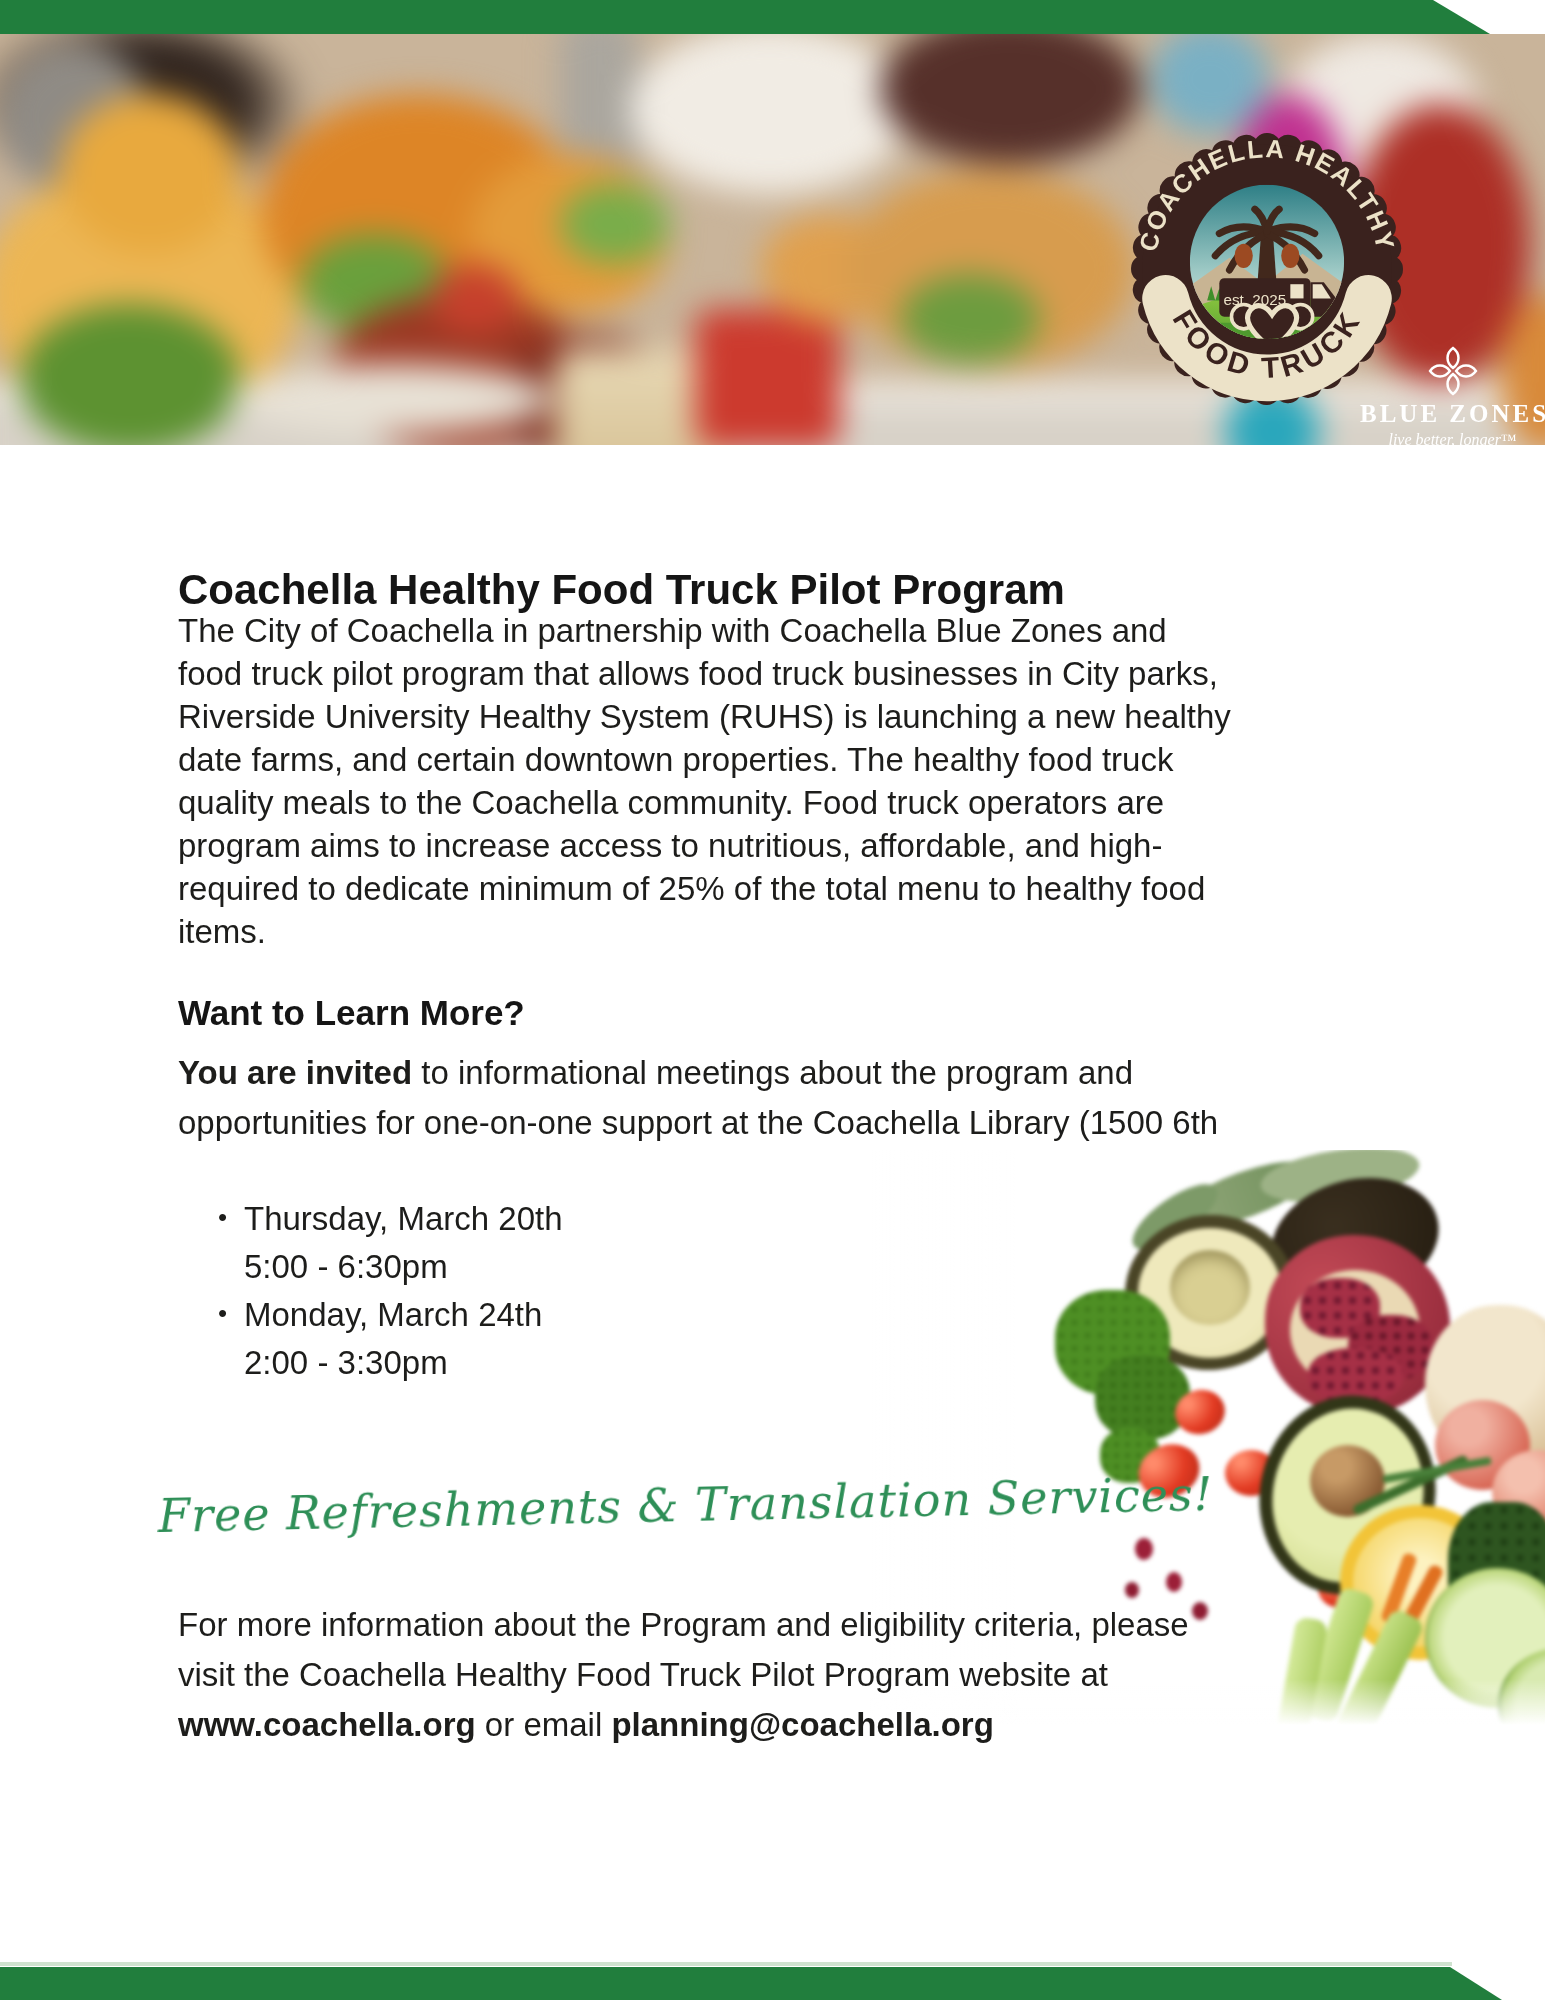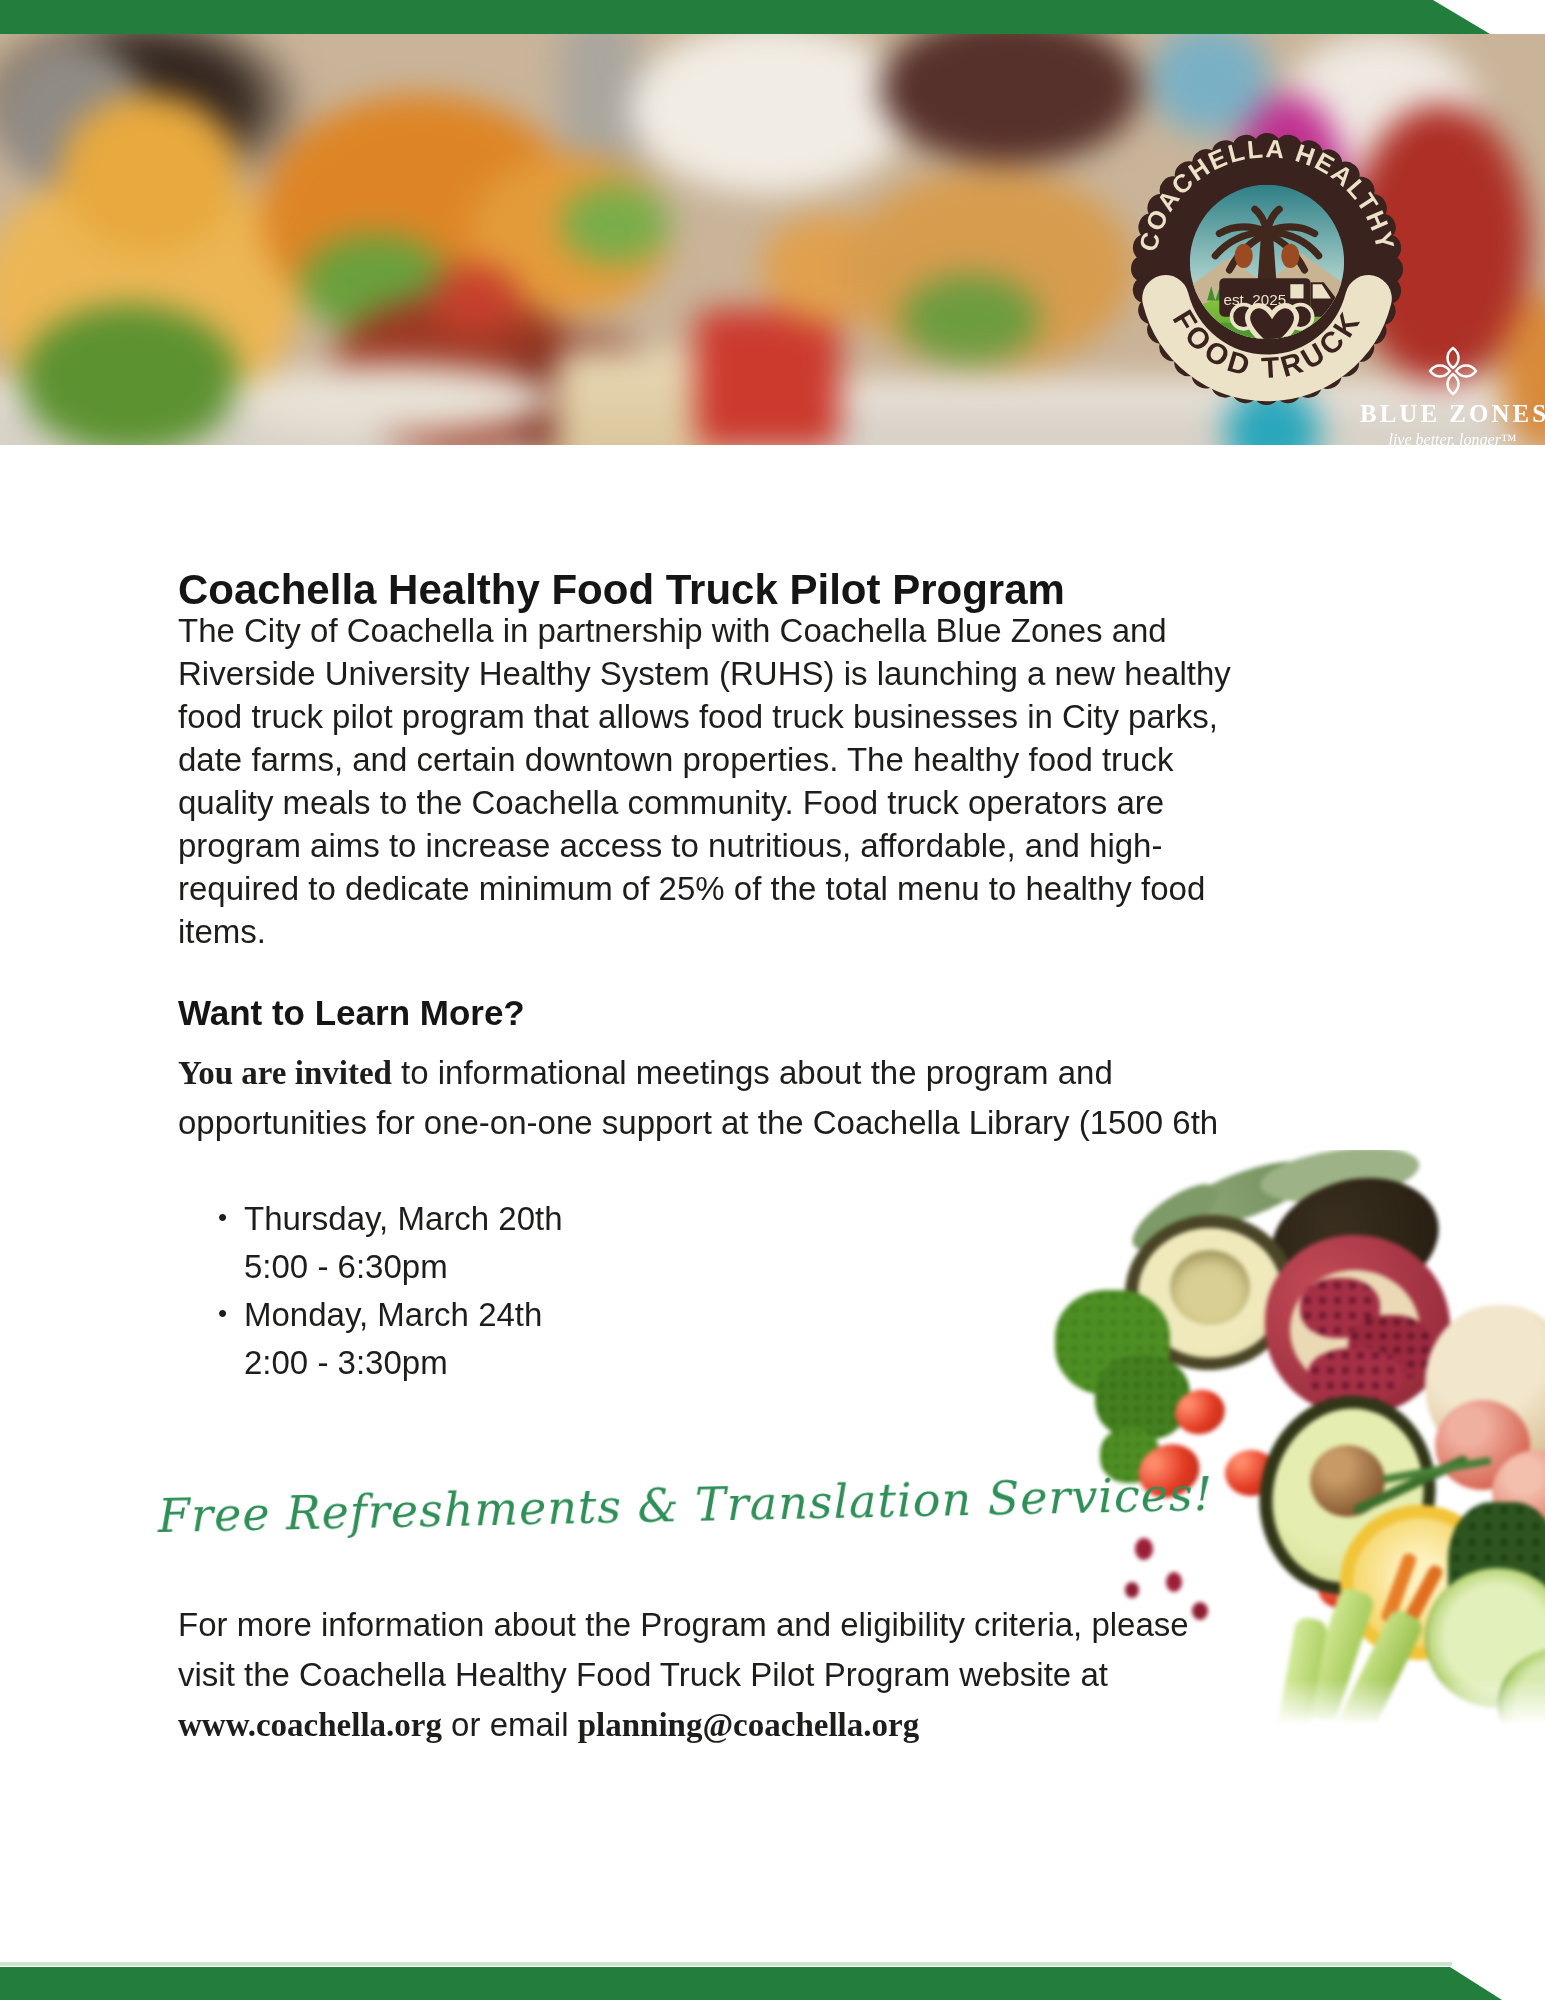--- a/index.html
+++ b/index.html
@@ -27,21 +27,21 @@
   .bz-name{font-family:"Liberation Serif",serif;font-size:25px;font-weight:bold;letter-spacing:3px;white-space:nowrap;}
   .bz-tag{font-family:"Liberation Serif",serif;font-style:italic;font-size:16px;margin-top:3px;white-space:nowrap;}
 
   
   .title{position:absolute;left:178px;top:566px;font-size:42px;font-weight:bold;color:#151515;white-space:nowrap;}
   .intro{position:absolute;left:178px;top:601px;margin-top:8px;}
   .line{white-space:nowrap;font-size:33px;line-height:43px;color:#1d1d1b;}
   .h2{position:absolute;left:178px;top:993px;font-size:35px;font-weight:bold;color:#151515;white-space:nowrap;}
   .invited{position:absolute;left:178px;top:1048px;}
   .invited .line{line-height:50px;}
-  .bold{font-weight:bold;font-family:Liberation Serif, serif;}
+  .bold{font-weight:bold;}
   .events{position:absolute;left:218px;top:1195px;}
   .event-date{position:relative;white-space:nowrap;font-size:33px;line-height:48px;color:#1d1d1b;padding-left:26px;}
   .event-time{white-space:nowrap;font-size:33px;line-height:48px;color:#1d1d1b;padding-left:26px;}
   .bullet{position:absolute;left:0;top:-2px;font-size:26px;}
   .script-note{position:absolute;left:158px;top:1478px;font-family:"DejaVu Serif",serif;font-style:italic;
     font-size:46px;color:#2e8f57;white-space:nowrap;transform:rotate(-1.2deg);letter-spacing:1px;}
   .footer{position:absolute;left:178px;top:1600px;}
   .footer .line{line-height:50px;}
 
   
@@ -162,22 +162,22 @@
         </g>
       </svg>
       <div class="bz-name">BLUE ZONES®</div>
       <div class="bz-tag">live better, longer™</div>
     </div>
   </div>
 
   <div class="title">Coachella Healthy Food Truck Pilot Program</div>
   <div class="intro">
     <div class="line">The City of Coachella in partnership with Coachella Blue Zones and</div>
+    <div class="line">food truck pilot program that allows food truck businesses in City parks,</div>
     <div class="line">Riverside University Healthy System (RUHS) is launching a new healthy</div>
-    <div class="line">food truck pilot program that allows food truck businesses in City parks,</div>
     <div class="line">date farms, and certain downtown properties. The healthy food truck</div>
     <div class="line">quality meals to the Coachella community. Food truck operators are</div>
     <div class="line">program aims to increase access to nutritious, affordable, and high-</div>
     <div class="line">required to dedicate minimum of 25% of the total menu to healthy food</div>
     <div class="line">items.</div>
   </div>
 
   <div class="h2">Want to Learn More?</div>
   <div class="invited">
     <div class="line"><span class="bold">You are invited</span><span> to informational meetings about the program and</span></div>

